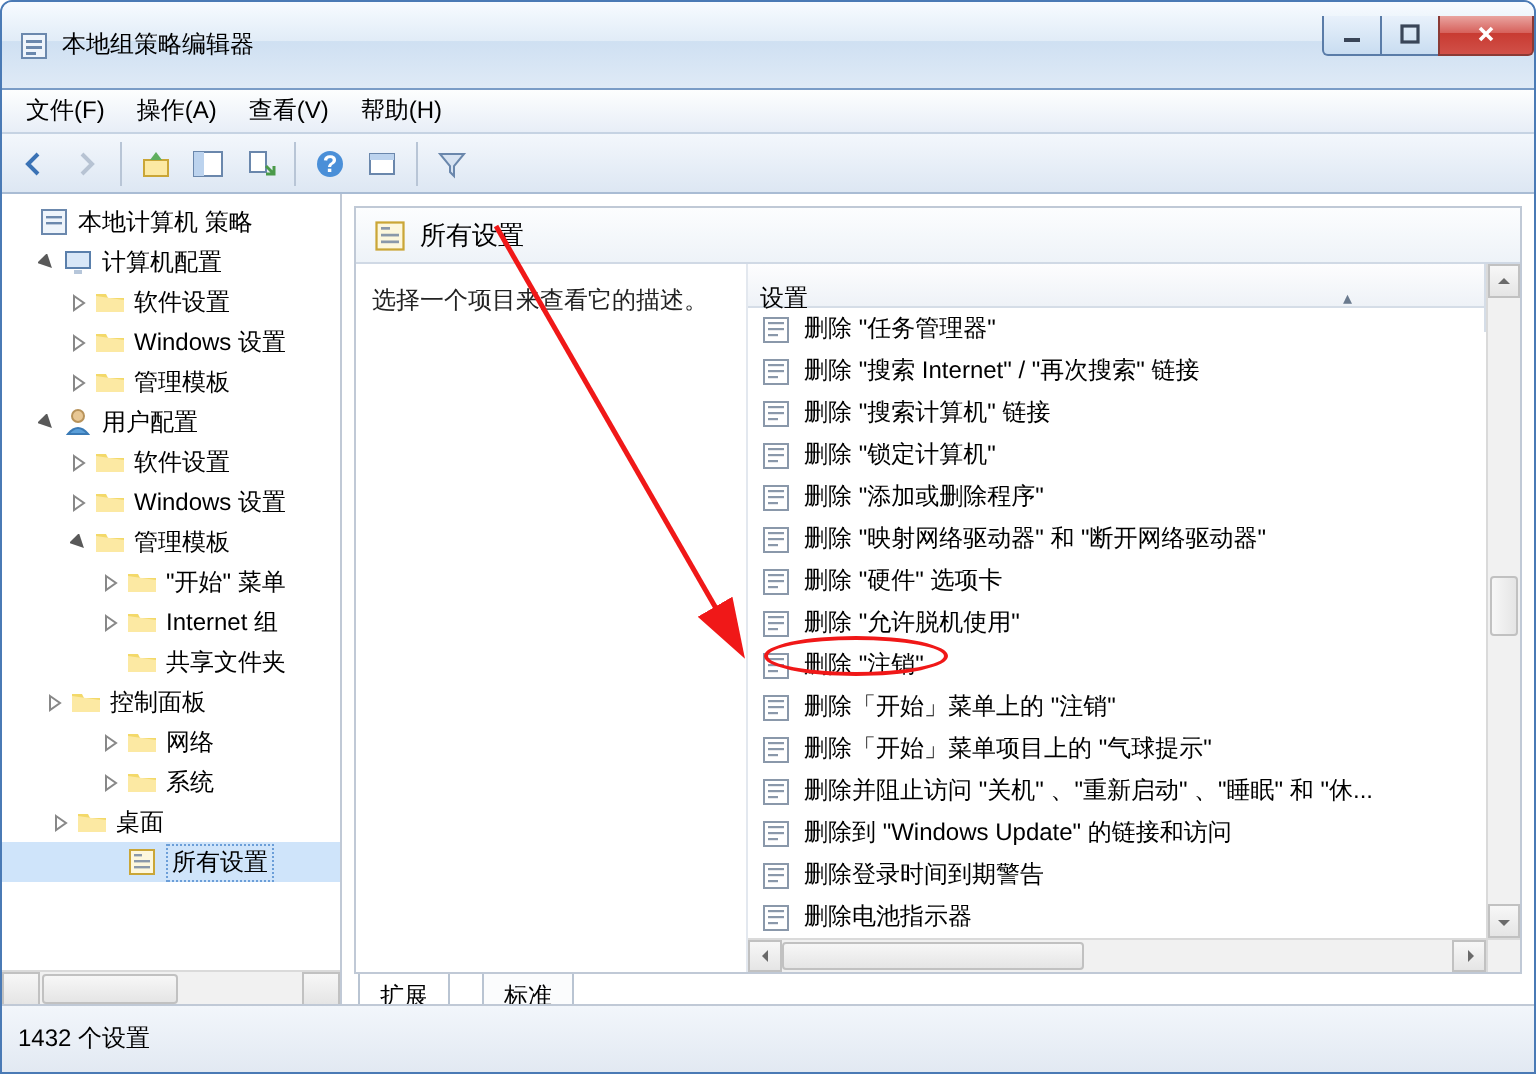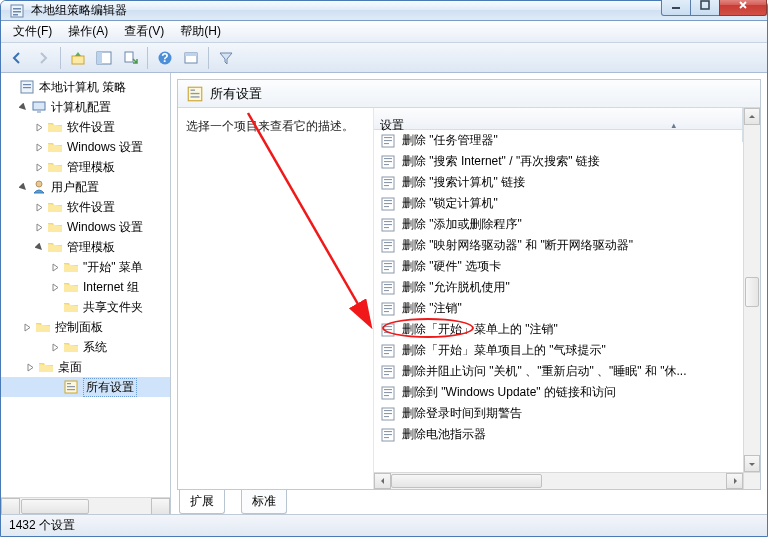--- a/index.html
+++ b/index.html
@@ -1,20 +1,20 @@
 <!DOCTYPE html>
 <html><head>
 <meta charset="utf-8">
 <style>
 * { margin: 0; padding: 0; box-sizing: border-box; font-family: "Microsoft YaHei", "SimSun", sans-serif; font-size: 12px; }
 body { background: #fff; width: 768px; height: 537px; overflow: hidden; position: relative; }
 
 .window { width: 768px; height: 537px; border: 1px solid #4a7ab5; border-radius: 6px 6px 0 0; display: flex; flex-direction: column; background: #fff; }
 
-.titlebar { height: 20px; background: linear-gradient(to bottom, #f7fbff 0%, #e1ecf7 45%, #cfe0f2 46%, #dfeaf6 100%); border-radius: 5px 5px 0 0; display: flex; align-items: center; padding: 0 0 0 8px; border-bottom: 1px solid #7a9cc6; }
+.titlebar { height: 44px; background: linear-gradient(to bottom, #f7fbff 0%, #e1ecf7 45%, #cfe0f2 46%, #dfeaf6 100%); border-radius: 5px 5px 0 0; display: flex; align-items: center; padding: 0 0 0 8px; border-bottom: 1px solid #7a9cc6; }
 .titlebar-icon { width: 16px; height: 16px; margin-right: 6px; }
 .titlebar-title { flex: 1; color: #000; font-size: 12px; }
 .titlebar-buttons { display: flex; height: 20px; margin-top: -10px; }
 .tb-btn { width: 30px; height: 20px; border: 1px solid #5a7ca8; border-top: none; margin-left: -1px; display: flex; align-items: center; justify-content: center; background: linear-gradient(to bottom, #e8f1fb, #c9ddf1); }
 .tb-btn.min { border-radius: 0 0 0 3px; }
 .tb-btn.close { width: 48px; border-radius: 0 0 3px 0; background: linear-gradient(to bottom, #e9a4a0 0%, #d6605a 45%, #c83b32 46%, #d15048 100%); border-color: #8b3a35; }
 .tb-btn svg { width: 12px; height: 12px; }
 
 .menubar { height: 22px; background: linear-gradient(to bottom, #fdfefe, #e8eef7); border-bottom: 1px solid #c6d3e3; display: flex; align-items: center; padding: 0 4px; }
 .menu-item { padding: 2px 8px; cursor: default; }
@@ -58,21 +58,21 @@
 .v-scroll .thumb { position: absolute; left: 1px; right: 1px; top: 46%; height: 30px; background: linear-gradient(to right,#f7f7f7,#e5e5e5); border: 1px solid #c1c1c1; border-radius: 2px; }
 .h-scroll { height: 17px; background: #f1f1f1; border-top: 1px solid #dadada; display: flex; }
 .h-scroll .btn { width: 17px; background: linear-gradient(#f7f7f7,#e5e5e5); border: 1px solid #c1c1c1; display:flex; align-items:center; justify-content:center; }
 .h-scroll .track { flex: 1; position: relative; }
 .h-scroll .thumb { position: absolute; top:1px; bottom:1px; left:0; width:45%; background: linear-gradient(#f7f7f7,#e5e5e5); border:1px solid #c1c1c1; border-radius:2px; }
 
 .tabs-strip { height: 22px; display: flex; align-items: flex-end; padding-left: 2px; margin: 2px 6px 0 6px; }
 .tab { padding: 3px 10px; border: 1px solid #b9c4d2; border-top: none; background: #fbfcfd; border-radius: 0 0 3px 3px; margin-right: 16px; font-size: 12px; }
 .tab.active { background: #fff; border-top: 1px solid #fff; }
 
-.statusbar { height: 22px; background: linear-gradient(to bottom,#f2f6fb,#e2e9f2); border-top: 1px solid #c0c9d6; display: flex; align-items: center; padding: 0 8px; }
+.statusbar { height: 34px; background: linear-gradient(to bottom,#f2f6fb,#e2e9f2); border-top: 1px solid #c0c9d6; display: flex; align-items: center; padding: 0 8px; }
 
 .annotation { position: absolute; pointer-events: none; z-index: 100; }
 .red-circle { position: absolute; width: 92px; height: 20px; border: 2px solid #f01818; border-radius: 50%; left: 382px; top: 318px; z-index: 101; pointer-events: none; }
 
 svg.folder path.f1 { fill: #f3d96a; }
 svg.folder path.f2 { fill: #fce9a3; }
 </style>
 </head>
 <body>
 
@@ -308,20 +308,32 @@
           <span class="expander">
               <svg viewBox="0 0 9 9">
                 <path d="M2 1 L7 4.5 L2 8 Z" fill="none" stroke="#888"></path>
               </svg>
             </span>
           <svg class="tree-icon folder" viewBox="0 0 16 16">
               <path class="f1" d="M1 4 L6 4 L7 6 L15 6 L15 13 L1 13 Z"></path>
               <path class="f2" d="M1 5 L15 7 L15 13 L1 13 Z"></path>
             </svg>
           <span class="tree-label">控制面板</span>
+        </div>
+        <div class="tree-node" style="padding-left:48px">
+          <span class="expander">
+              <svg viewBox="0 0 9 9">
+                <path d="M2 1 L7 4.5 L2 8 Z" fill="none" stroke="#888"></path>
+              </svg>
+            </span>
+          <svg class="tree-icon folder" viewBox="0 0 16 16">
+              <path class="f1" d="M1 4 L6 4 L7 6 L15 6 L15 13 L1 13 Z"></path>
+              <path class="f2" d="M1 5 L15 7 L15 13 L1 13 Z"></path>
+            </svg>
+          <span class="tree-label">网络</span>
         </div>
         <div class="tree-node" style="padding-left:48px">
           <span class="expander">
               <svg viewBox="0 0 9 9">
                 <path d="M2 1 L7 4.5 L2 8 Z" fill="none" stroke="#888"></path>
               </svg>
             </span>
           <svg class="tree-icon folder" viewBox="0 0 16 16">
               <path class="f1" d="M1 4 L6 4 L7 6 L15 6 L15 13 L1 13 Z"></path>
               <path class="f2" d="M1 5 L15 7 L15 13 L1 13 Z"></path>

